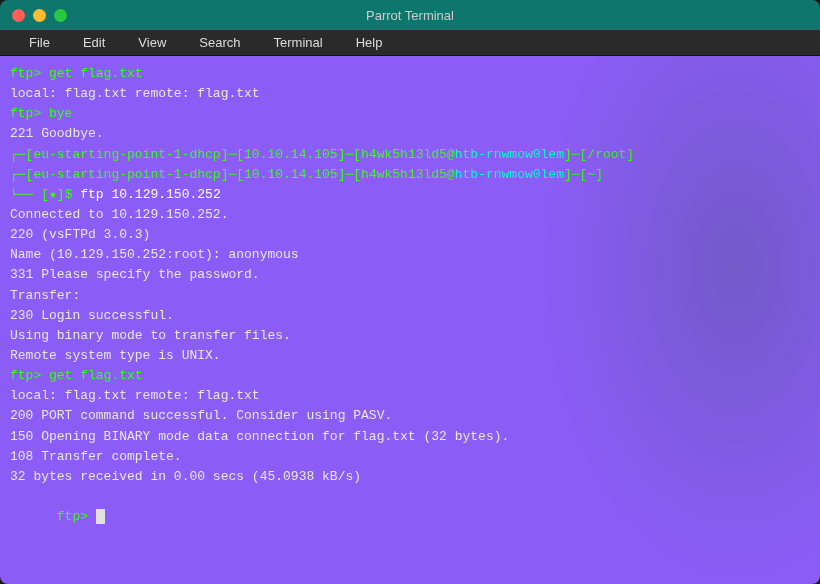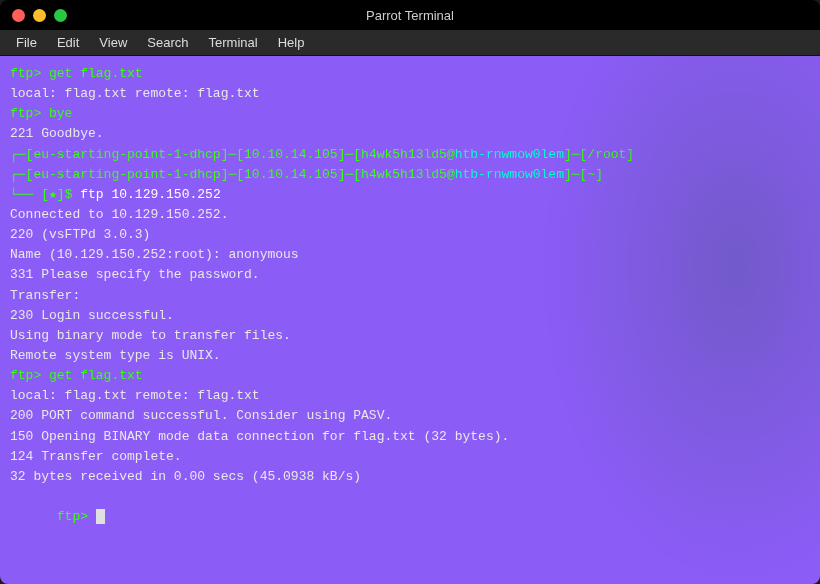--- a/index.html
+++ b/index.html
@@ -18,21 +18,21 @@
       height: 584px;
       display: flex;
       flex-direction: column;
       background: #1c1c1c;
       border-radius: 8px;
       overflow: hidden;
     }
 
     
     .titlebar {
-      background: #000000;
+      background: #0f766e;
       height: 30px;
       display: flex;
       align-items: center;
       padding: 0 12px;
       position: relative;
       flex-shrink: 0;
       text-align: right;
     }
 
     .traffic-lights {
@@ -72,20 +72,21 @@
       border-bottom: 1px solid #111;
     }
 
     .menu-item {
       color: #dddddd;
       font-size: 13px;
       font-family: -apple-system, BlinkMacSystemFont, 'Segoe UI', sans-serif;
       padding: 2px 8px;
       border-radius: 3px;
       cursor: default;
+      margin-left: 13px;
     }
 
     
     .terminal {
       flex: 1;
       background: #8b5cf6;
       padding: 8px 10px;
       overflow-y: auto;
       color: #e0e0e0;
       font-size: 13px;
@@ -171,21 +172,21 @@
     <span class="line white">Name (10.129.150.252:root): anonymous</span>
     <span class="line white">331 Please specify the password.</span>
     <span class="line white">Transfer:</span>
     <span class="line white">230 Login successful.</span>
     <span class="line white">Using binary mode to transfer files.</span>
     <span class="line white">Remote system type is UNIX.</span>
     <span class="line ftp-cmd">ftp&gt; get flag.txt</span>
     <span class="line white">local: flag.txt remote: flag.txt</span>
     <span class="line white">200 PORT command successful. Consider using PASV.</span>
     <span class="line white">150 Opening BINARY mode data connection for flag.txt (32 bytes).</span>
-    <span class="line white">124 Transfer complete.</span>
+    <span class="line white">108 Transfer complete.</span>
     <span class="line white">32 bytes received in 0.00 secs (45.0938 kB/s)</span>
 
     <span class="line">
       <span class="ftp-cmd">ftp&gt; </span><span class="cursor"></span>
     </span>
 
   </div>
 
 </div>
 

